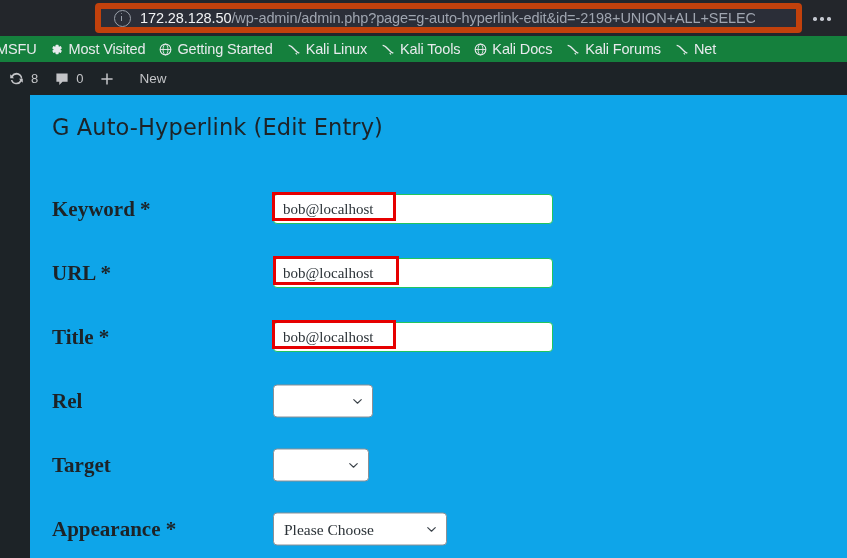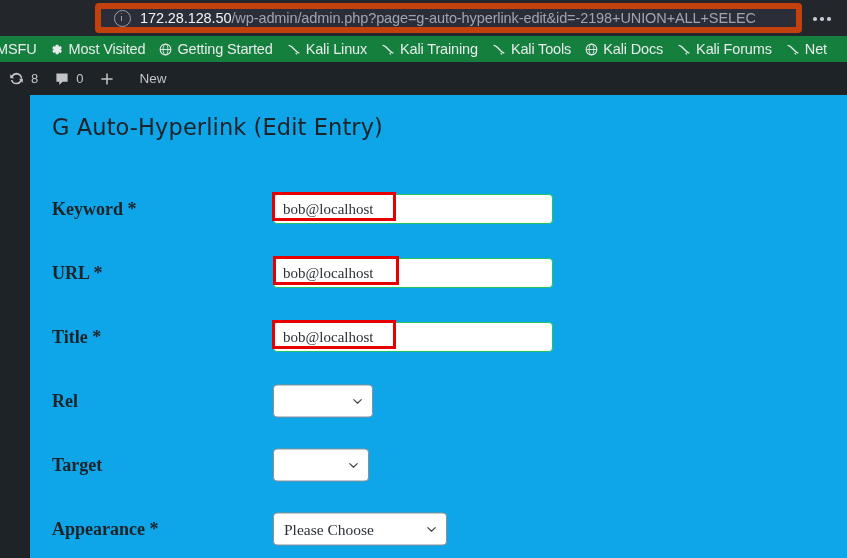--- a/index.html
+++ b/index.html
@@ -205,21 +205,21 @@
     position: relative;
     height: 64px;
   }
   .form-label {
     position: absolute;
     left: 22px;
     top: 50%;
     transform: translateY(-50%);
     font-family: "Liberation Serif", serif;
     font-weight: bold;
-    font-size: 18px;
+    font-size: 21px;
     color: #1d2327;
     white-space: nowrap;
   }
   .form-field {
     position: absolute;
     left: 243px;
     top: 50%;
     transform: translateY(-50%);
   }
 
@@ -326,29 +326,20 @@
     <div class="bm">
       <span class="bm-ico ico-kali">
         <svg viewBox="0 0 16 16" width="14" height="13">
             <path fill="#e8eaed" d="M1.4 2.2c1.9.2 3.6 1.1 5 2.5l5.6 5.6c.5.5 1.1.9 1.8 1.1l1.1.3-.7 1.5-1.3-.5c-.9-.35-1.7-.9-2.4-1.6L4.9 5.5C3.9 4.5 2.7 3.9 1.4 3.7z"></path>
             <path fill="#e8eaed" d="M10.6 11.9l1.6 1.6-1 .9-1.7-1.7z"></path>
           </svg>
       </span>
       <span>Kali Linux</span>
     </div>
 
-    <div class="bm">
-      <span class="bm-ico ico-kali">
-        <svg viewBox="0 0 16 16" width="14" height="13">
-            <path fill="#e8eaed" d="M1.4 2.2c1.9.2 3.6 1.1 5 2.5l5.6 5.6c.5.5 1.1.9 1.8 1.1l1.1.3-.7 1.5-1.3-.5c-.9-.35-1.7-.9-2.4-1.6L4.9 5.5C3.9 4.5 2.7 3.9 1.4 3.7z"></path>
-            <path fill="#e8eaed" d="M10.6 11.9l1.6 1.6-1 .9-1.7-1.7z"></path>
-          </svg>
-      </span>
-      <span>Kali Training</span>
-    </div>
 
     <div class="bm">
       <span class="bm-ico ico-kali">
         <svg viewBox="0 0 16 16" width="14" height="13">
             <path fill="#e8eaed" d="M1.4 2.2c1.9.2 3.6 1.1 5 2.5l5.6 5.6c.5.5 1.1.9 1.8 1.1l1.1.3-.7 1.5-1.3-.5c-.9-.35-1.7-.9-2.4-1.6L4.9 5.5C3.9 4.5 2.7 3.9 1.4 3.7z"></path>
             <path fill="#e8eaed" d="M10.6 11.9l1.6 1.6-1 .9-1.7-1.7z"></path>
           </svg>
       </span>
       <span>Kali Tools</span>
     </div>

